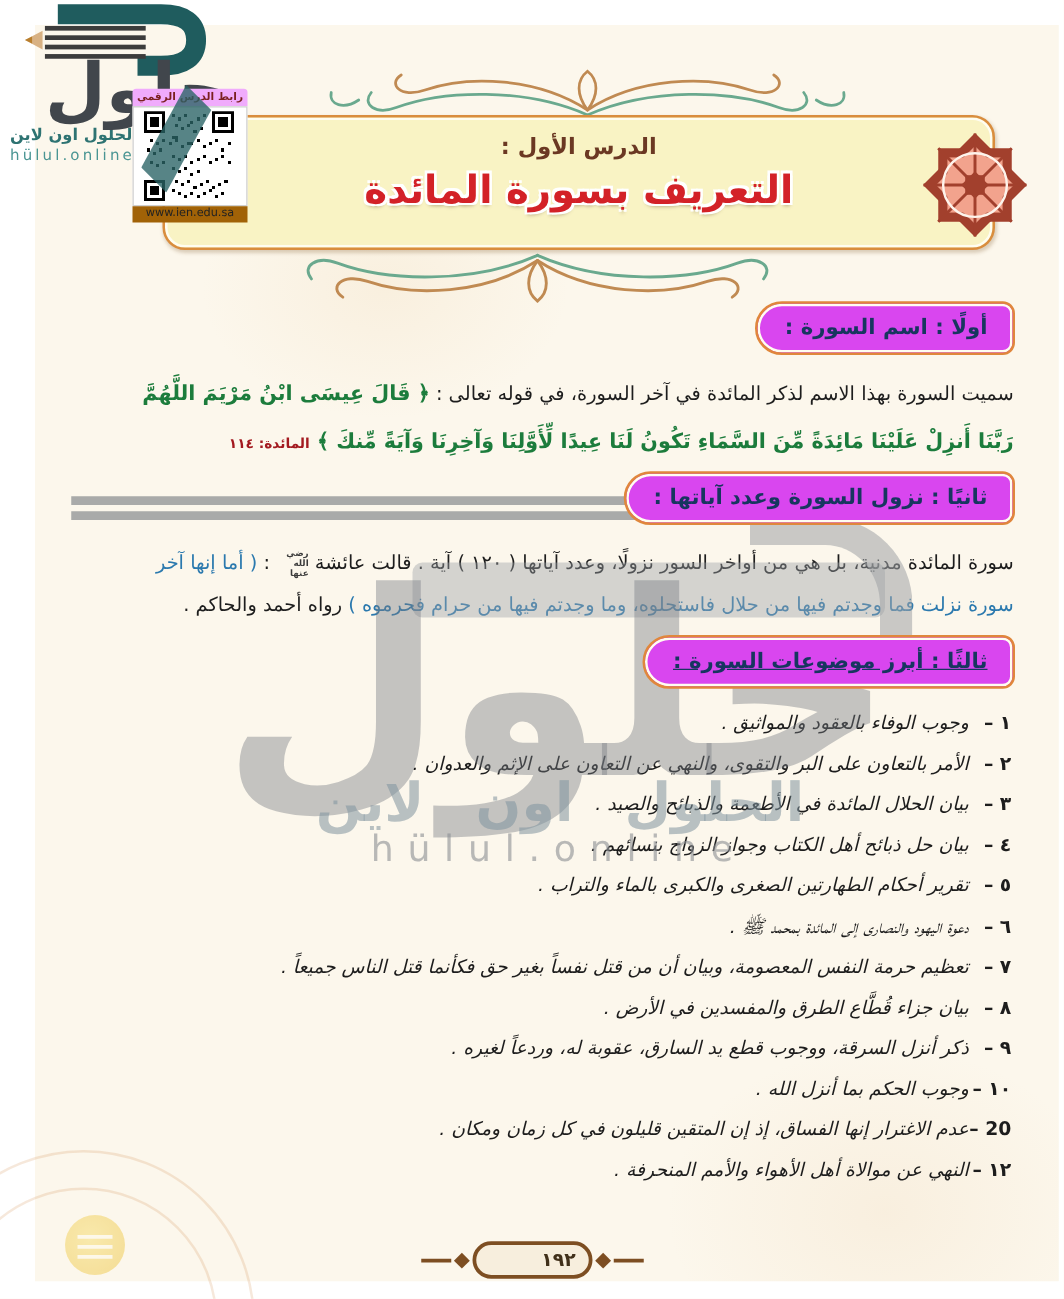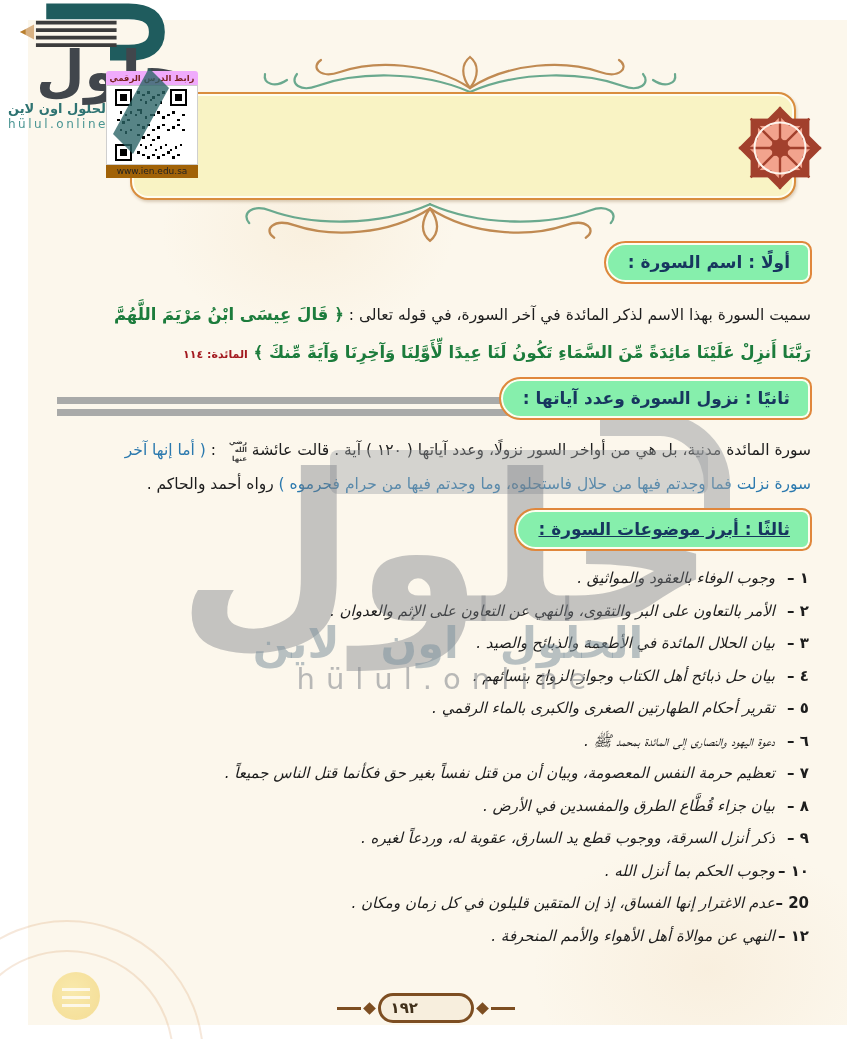--- a/index.html
+++ b/index.html
@@ -41,21 +41,21 @@
     background:#f9f3c4;border:2.5px solid #d98d3e;border-radius:18px;
     box-shadow:inset 0 0 0 2px #fffdf0, 1px 2px 3px rgba(120,80,30,.25);
     z-index:3;text-align:center;direction:rtl;
   }
   .lesson-label{margin-top:13px;font-size:18px;font-weight:bold;color:#6b3823;}
   .lesson-title{margin-top:6px;font-size:31px;font-weight:bold;color:#d32127;
     text-shadow:-2px -2px 0 #fff,2px -2px 0 #fff,-2px 2px 0 #fff,2px 2px 0 #fff,0 3px 3px rgba(90,60,30,.35);}
   .star{position:absolute;left:731px;top:99px;width:98px;height:98px;z-index:4;}
   
   .sec-head{
-    position:absolute;right:39px;background:#86efac;border:2px solid #e0873c;
+    position:absolute;right:39px;background:#d946ef;border:2px solid #e0873c;
     border-radius:22px 10px 10px 22px;padding:9px 20px 10px 22px;
     box-shadow:inset 0 0 0 2px #fffdf0;
     font-size:17px;font-weight:bold;color:#17365f;direction:rtl;white-space:nowrap;z-index:6;
   }
   .sec-head.h1{top:241px;}
   .sec-head.h2{top:377px;}
   .sec-head.h3{top:508px;text-decoration:underline;}
   
   .para{position:absolute;direction:rtl;text-align:right;color:#1d1d1d;z-index:3;}
   .p1{left:92px;top:296px;right:40px;font-size:15.5px;line-height:37px;}
@@ -83,21 +83,21 @@
   .wm-row{position:absolute;left:228px;top:618px;width:440px;font-size:43px;font-weight:bold;
     color:rgba(128,148,158,.55);direction:rtl;text-align:center;word-spacing:26px;z-index:4;}
   .wm-url{position:absolute;left:232px;top:662px;width:430px;font-size:29px;
     color:rgba(138,142,146,.6);letter-spacing:11px;text-align:center;z-index:4;}
   
   .page-num-wrap{position:absolute;left:0;right:0;top:993px;display:flex;justify-content:center;
     align-items:center;z-index:5;}
   .pn-wing{width:24px;height:3px;background:#7d4e22;}
   .pn-diamond{width:9px;height:9px;background:#7d4e22;transform:rotate(45deg);margin:0 4px;}
   .page-num{min-width:70px;padding:3px 10px;border:3px solid #7d4e22;border-radius:16px;background:#f7eedd;
-    font-size:15px;font-weight:bold;color:#41301a;text-align:left;}
+    font-size:15px;font-weight:bold;color:#41301a;text-align:right;}
   .stamp{position:absolute;left:52px;top:972px;width:48px;height:48px;border-radius:50%;
     background:radial-gradient(circle at 42% 40%, #f7dd6e, #edc23f);opacity:.5;z-index:2;}
   .stamp .l{position:absolute;left:20%;height:3px;width:60%;background:#ffffff;opacity:.85;}
 </style>
 </head>
 <body>
 
 <div class="page"></div>
 <div class="orn-circle" style="left:-70px;top:920px;width:270px;height:270px;"></div>
 <div class="orn-circle" style="left:-40px;top:950px;width:210px;height:210px;"></div>
@@ -219,20 +219,22 @@
   <g fill="none" stroke-width="2.2" stroke-linecap="round">
     <path d="M245 34 C205 8 150 6 115 18 C95 25 85 13 96 6" stroke="#c08a52"></path>
     <path d="M245 34 C285 8 340 6 375 18 C395 25 405 13 394 6" stroke="#c08a52"></path>
     <path d="M245 38 C195 16 130 18 92 32 C76 38 64 30 72 20" stroke="#6aa98e"></path>
     <path d="M245 38 C295 16 360 18 398 32 C414 38 426 30 418 20" stroke="#6aa98e"></path>
     <path d="M245 34 C236 22 236 10 245 3 C254 10 254 22 245 34" stroke="#c08a52"></path>
   </g>
 </svg>
 
 <div class="title-box">
+  <div class="lesson-label">الدرس الأول :</div>
+  <div class="lesson-title">التعريف بسورة المائدة</div>
 </div>
 <svg class="star" viewBox="0 0 100 100">
   <g fill="#a2402d">
     <rect x="20" y="20" width="60" height="60"></rect>
     <rect x="20" y="20" width="60" height="60" transform="rotate(45 50 50)"></rect>
   </g>
   <g fill="#f2a38d">
     <rect x="27.5" y="27.5" width="45" height="45"></rect>
     <rect x="27.5" y="27.5" width="45" height="45" transform="rotate(45 50 50)"></rect>
   </g>
@@ -275,21 +277,21 @@
   <div class="topic">
       <span class="tnum">٣ –</span>
       <span class="ttext">بيان الحلال المائدة في الأطعمة والذبائح والصيد .</span>
     </div>
   <div class="topic">
       <span class="tnum">٤ –</span>
       <span class="ttext">بيان حل ذبائح أهل الكتاب وجواز الزواج بنسائهم .</span>
     </div>
   <div class="topic">
       <span class="tnum">٥ –</span>
-      <span class="ttext">تقرير أحكام الطهارتين الصغرى والكبرى بالماء الرقمي .</span>
+      <span class="ttext">تقرير أحكام الطهارتين الصغرى والكبرى بالماء والتراب .</span>
     </div>
   <div class="topic">
       <span class="tnum">٦ –</span>
       <span class="ttext">دعوة اليهود والنصارى إلى المائدة بمحمد ﷺ .</span>
     </div>
   <div class="topic">
       <span class="tnum">٧ –</span>
       <span class="ttext">تعظيم حرمة النفس المعصومة، وبيان أن من قتل نفساً بغير حق فكأنما قتل الناس جميعاً .</span>
     </div>
   <div class="topic">

